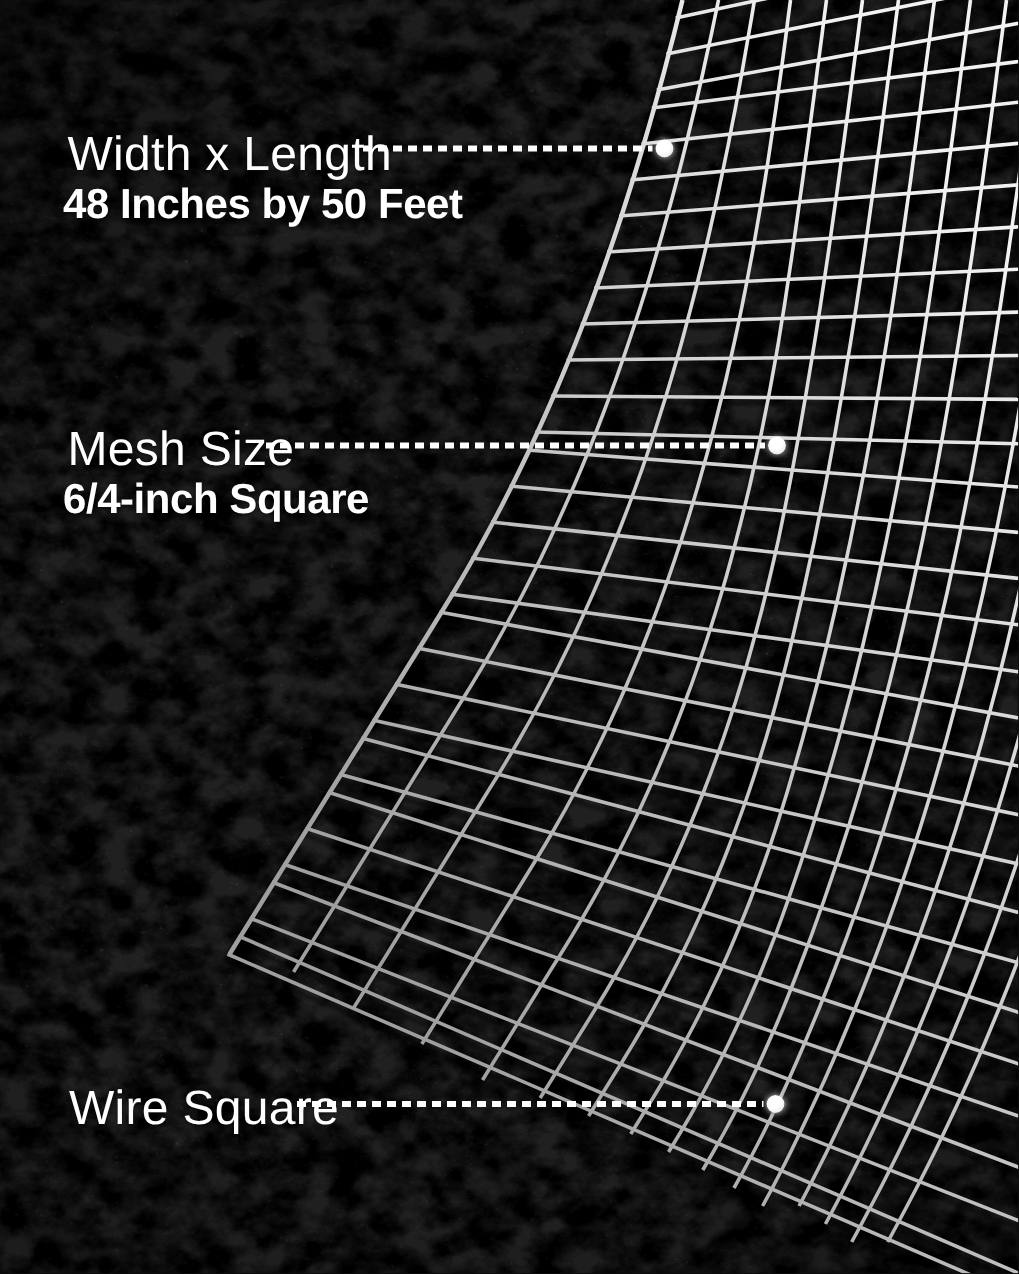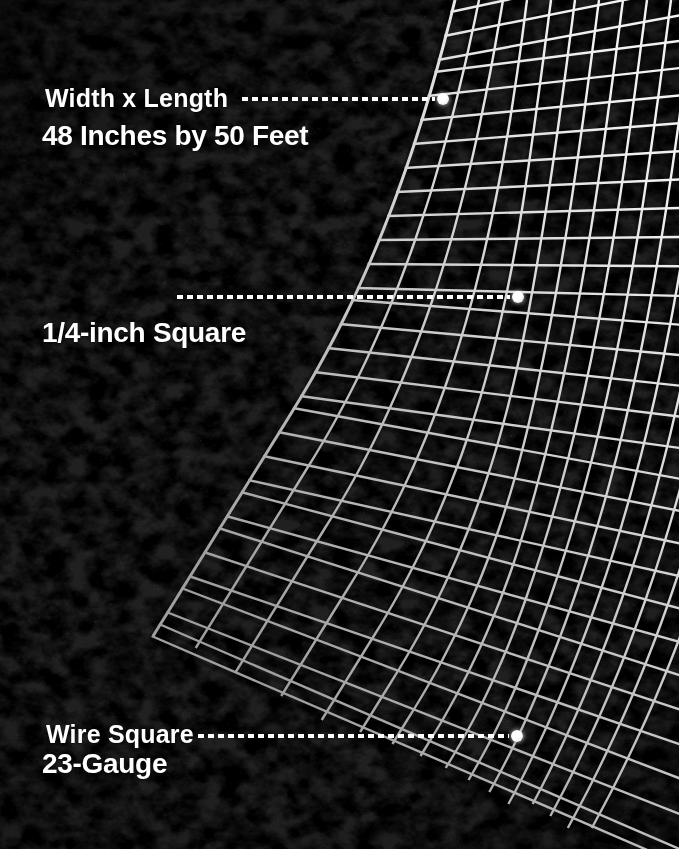--- a/index.html
+++ b/index.html
@@ -14,22 +14,22 @@
     position:absolute;left:0;top:0;width:100%;height:100%;z-index:1;
     background:
       radial-gradient(145% 118% at 42% 44%, rgba(0,0,0,0) 42%, rgba(0,0,0,0.42) 78%, rgba(0,0,0,0.66) 100%),
       linear-gradient(135deg, rgba(0,0,0,0.35) 0%, rgba(0,0,0,0) 26%);
     pointer-events:none;
   }
   
   #mesh-svg{position:absolute;left:0;top:0;z-index:2;display:block;}
   
   .spec-label{
-    position:absolute;z-index:3;color:#fff;font-weight:700;
-    font-size:25px;line-height:1;letter-spacing:0.2px;white-space:nowrap;
+    position:absolute;z-index:3;color:#fff;font-weight:400;
+    font-size:32px;line-height:1;letter-spacing:0.2px;white-space:nowrap;
     text-shadow:0 1px 2px rgba(0,0,0,0.55);
   }
   .spec-value{
     position:absolute;z-index:3;color:#fff;font-weight:700;
     font-size:28px;line-height:1;letter-spacing:-0.3px;white-space:nowrap;
     text-shadow:0 1px 3px rgba(0,0,0,0.55);
   }
   .leader{
     position:absolute;z-index:4;height:4px;
     background:repeating-linear-gradient(90deg,#fff 0,#fff 6px,rgba(0,0,0,0) 6px,rgba(0,0,0,0) 10px);
@@ -180,22 +180,22 @@
         <path d="M159.0 624.0L710 862.2"></path>
         <path d="M151.6 636.0L710 877.1"></path>
       </g>
   </svg>
 
   <div class="spec-label" id="label-1">Width x Length</div>
   <div class="spec-value" id="value-1">48 Inches by 50 Feet</div>
   <div class="leader" id="leader-1"></div>
   <div class="leader-dot" id="dot-1"></div>
 
-  <div class="spec-value" id="value-2">1/4-inch Square</div>
+  <div class="spec-label" id="label-2">Mesh Size</div>
+  <div class="spec-value" id="value-2">6/4-inch Square</div>
   <div class="leader" id="leader-2"></div>
   <div class="leader-dot" id="dot-2"></div>
 
   <div class="spec-label" id="label-3">Wire Square</div>
-  <div class="spec-value" id="value-3">23-Gauge</div>
   <div class="leader" id="leader-3"></div>
   <div class="leader-dot" id="dot-3"></div>
 
 </div>
 
 </body></html>

